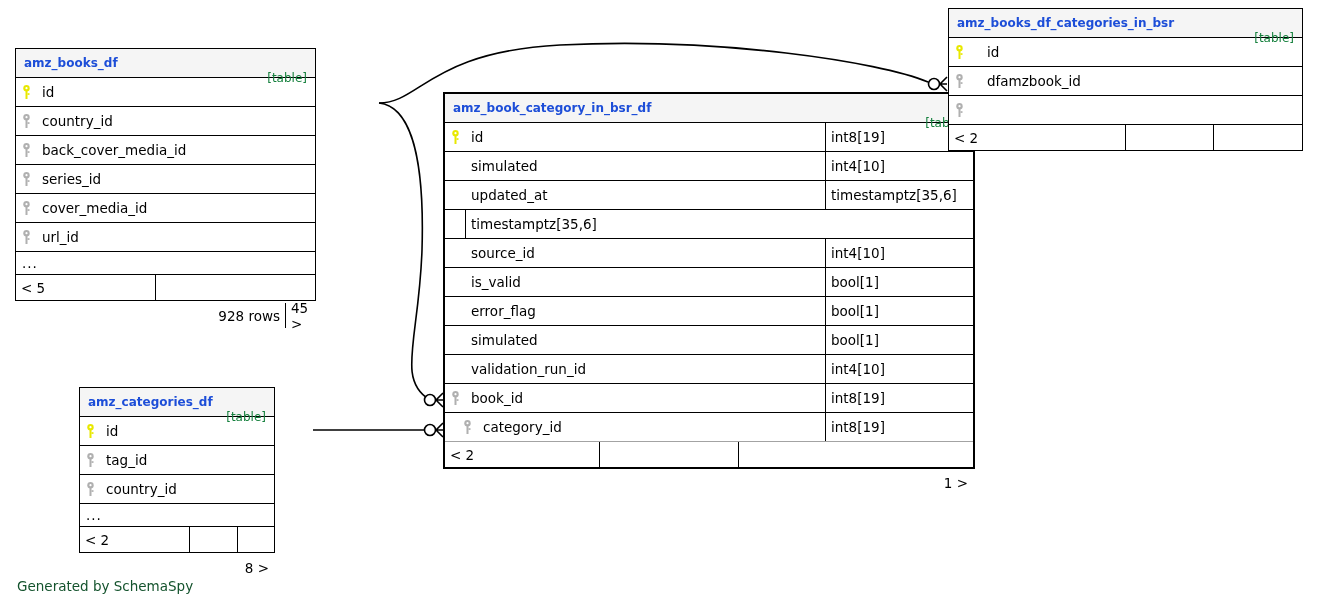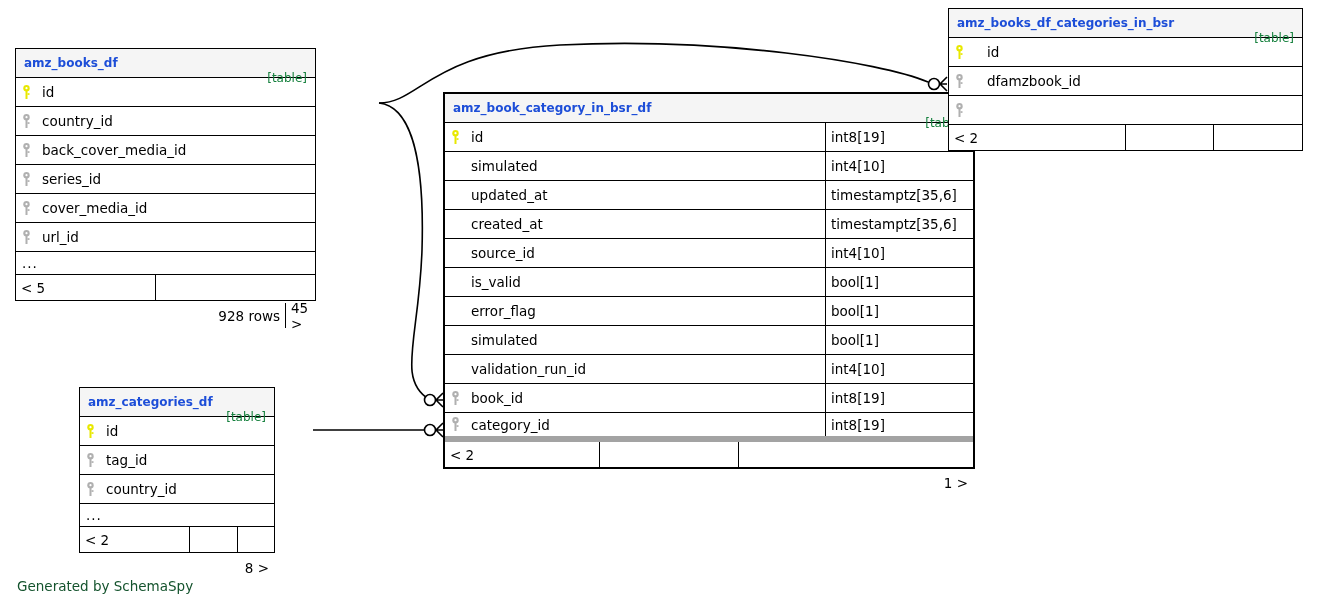--- a/index.html
+++ b/index.html
@@ -253,23 +253,20 @@
     </div>
     <div class="row">
       <span class="keyslot"></span>
       <span class="colname">
           <span class="lbl">updated_at</span>
         </span>
       <span class="coltype" style="width:148px;">timestamptz[35,6]</span>
     </div>
     <div class="row">
       <span class="keyslot"></span>
-      <span class="colname">
-          <span class="lbl">created_at</span>
-        </span>
       <span class="coltype" style="width:148px;">timestamptz[35,6]</span>
     </div>
     <div class="row">
       <span class="keyslot"></span>
       <span class="colname">
           <span class="lbl">source_id</span>
         </span>
       <span class="coltype" style="width:148px;">int4[10]</span>
     </div>
     <div class="row">
@@ -307,21 +304,21 @@
             <circle cx="4.5" cy="3.2" r="1.1" fill="#ffffff"></circle>
             <rect x="3.5" y="5.6" width="2" height="8.4" fill="#b0b0b0"></rect>
             <rect x="5.5" y="8.2" width="2" height="1.7" fill="#b0b0b0"></rect>
           </svg>
       </span>
       <span class="colname">
           <span class="lbl">book_id</span>
         </span>
       <span class="coltype" style="width:148px;">int8[19]</span>
     </div>
-    <div class="row" style="border-bottom:6px solid #a3a3a3;">
+    <div class="row" style="border-bottom:1px solid #a3a3a3;padding-left:12px;">
       <span class="keyslot">
         <svg class="key" viewBox="0 0 9 15">
             <circle cx="4.5" cy="3.2" r="3.2" fill="#b0b0b0"></circle>
             <circle cx="4.5" cy="3.2" r="1.1" fill="#ffffff"></circle>
             <rect x="3.5" y="5.6" width="2" height="8.4" fill="#b0b0b0"></rect>
             <rect x="5.5" y="8.2" width="2" height="1.7" fill="#b0b0b0"></rect>
           </svg>
       </span>
       <span class="colname">
           <span class="lbl">category_id</span>

